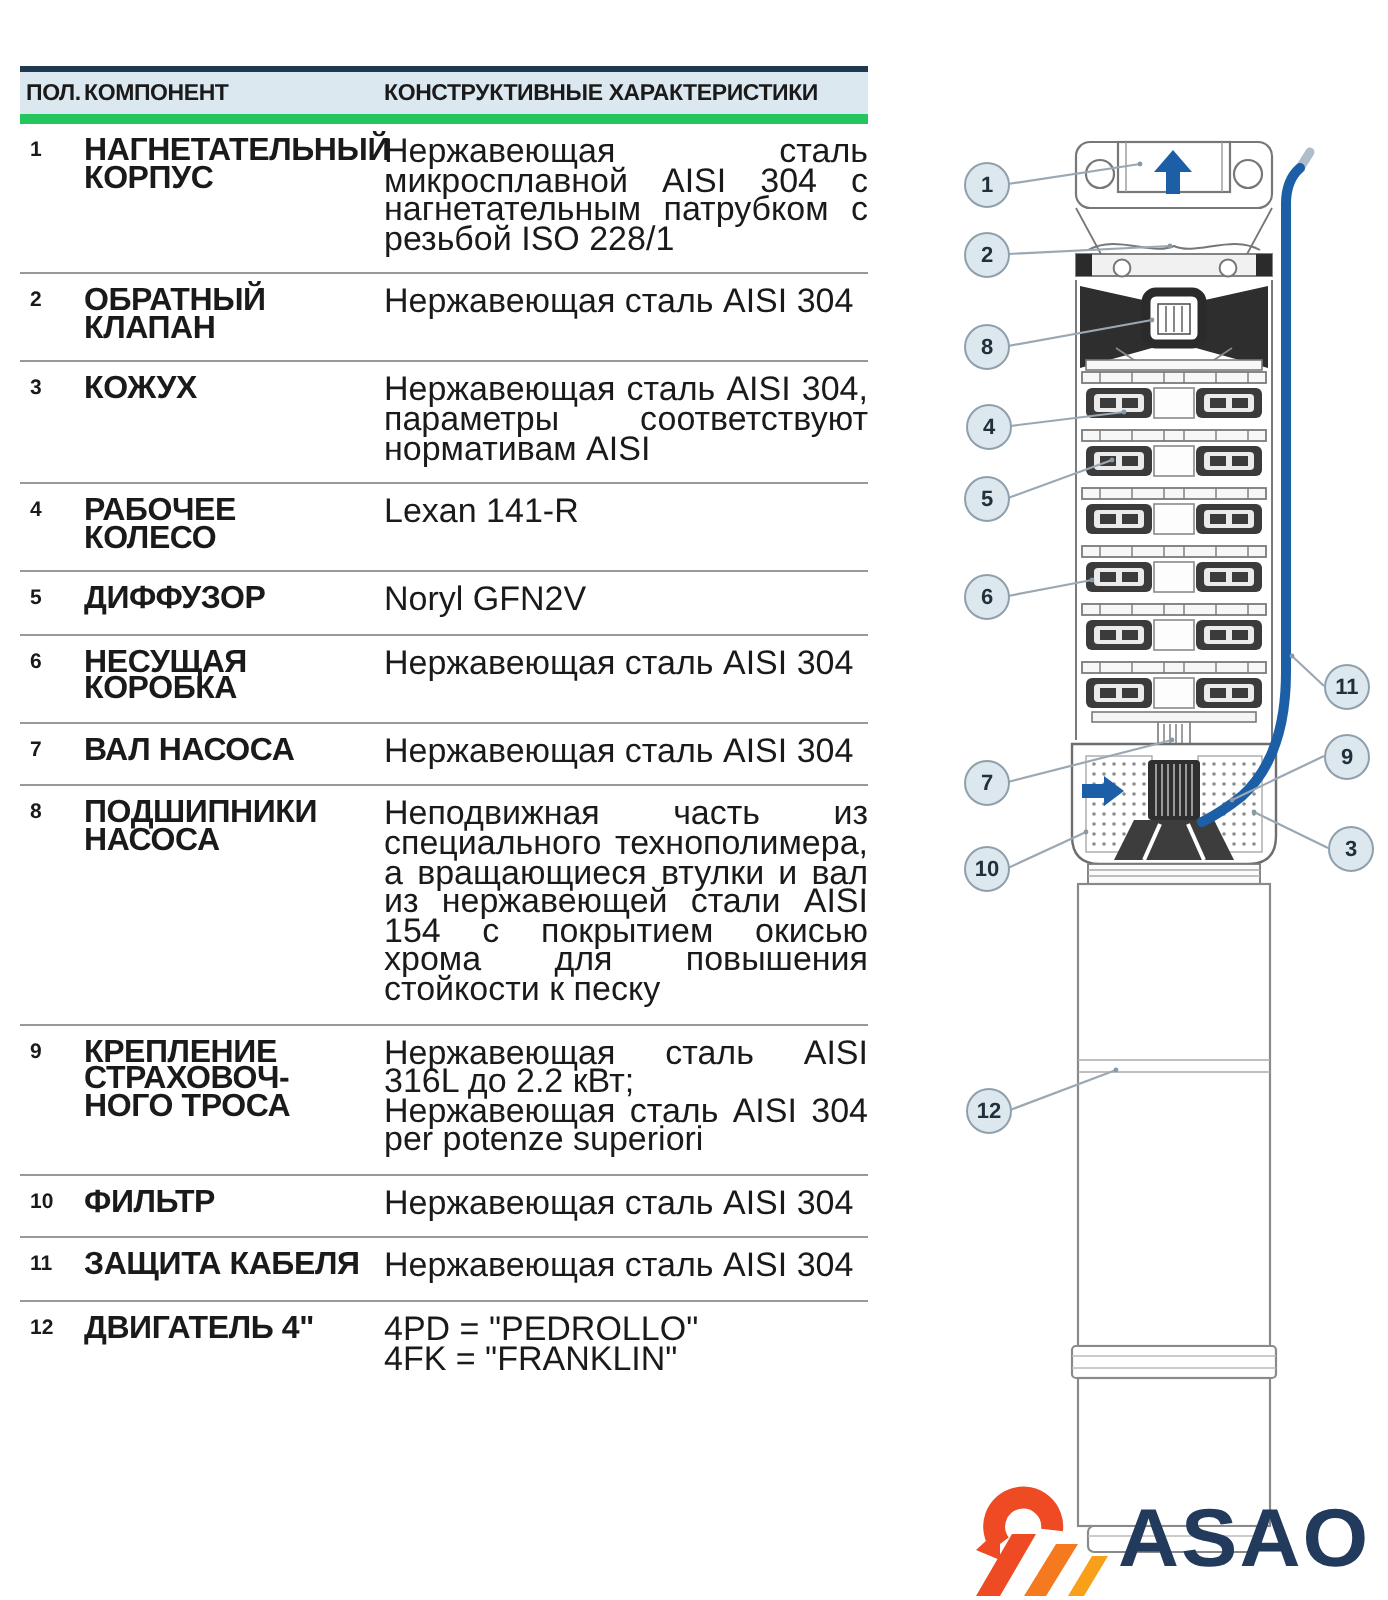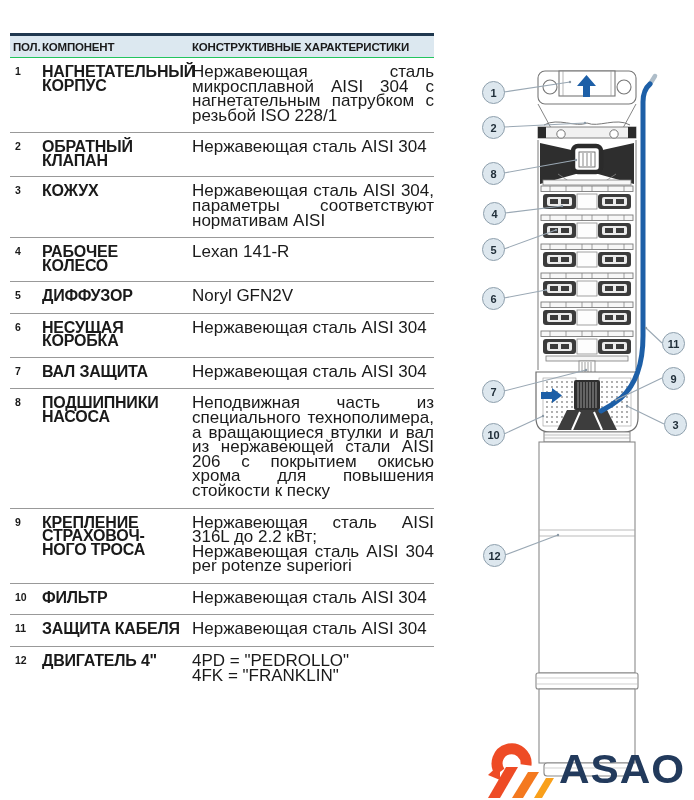--- a/index.html
+++ b/index.html
@@ -4,21 +4,21 @@
 <style>
   html,body{margin:0;padding:0;}
   body{
     width:694px;height:800px;position:relative;overflow:hidden;
     background:#ffffff;font-family:"Liberation Sans",sans-serif;color:#1a1a1a;
   }
   
   .spec-table{position:absolute;left:10px;top:33px;width:424px;}
   .thead{
     display:grid;grid-template-columns:32px 150px 1fr;
-    background:#dce8f0;border-top:3px solid #20384f;border-bottom:1px solid #22c55e;
+    background:#dce8f0;border-top:3px solid #20384f;border-bottom:5px solid #22c55e;
     padding:5px 0 4px;font-weight:bold;font-size:11.5px;letter-spacing:-0.2px;
   }
   .thead .h-pos{padding-left:3px;}
   .trow{
     display:grid;grid-template-columns:32px 150px 1fr;
     border-bottom:1px solid #999;padding:7px 0 9px;
   }
   .c-pos{font-weight:bold;font-size:10.5px;padding-left:5px;}
   .c-name{font-weight:bold;font-size:16px;line-height:13.5px;white-space:pre-line;
           padding-right:8px;letter-spacing:-0.2px;}
@@ -75,27 +75,27 @@
       <div class="c-name">ДИФФУЗОР</div>
       <div class="c-desc">Noryl GFN2V</div>
     </div>
     <div class="trow">
       <div class="c-pos">6</div>
       <div class="c-name">НЕСУЩАЯ КОРОБКА</div>
       <div class="c-desc">Нержавеющая сталь AISI 304</div>
     </div>
     <div class="trow">
       <div class="c-pos">7</div>
-      <div class="c-name">ВАЛ ЗАЩИТА</div>
+      <div class="c-name">ВАЛ НАСОСА</div>
       <div class="c-desc">Нержавеющая сталь AISI 304</div>
     </div>
     <div class="trow">
       <div class="c-pos">8</div>
       <div class="c-name">ПОДШИПНИКИ НАСОСА</div>
-      <div class="c-desc">Неподвижная часть из специального технополимера, а вращающиеся втулки и вал из нержавеющей стали AISI 206 с покрытием окисью хрома для повышения стойкости к песку</div>
+      <div class="c-desc">Неподвижная часть из специального технополимера, а вращающиеся втулки и вал из нержавеющей стали AISI 154 с покрытием окисью хрома для повышения стойкости к песку</div>
     </div>
     <div class="trow">
       <div class="c-pos">9</div>
       <div class="c-name">КРЕПЛЕНИЕ СТРАХОВОЧ-
 НОГО ТРОСА</div>
       <div class="c-desc">Нержавеющая сталь AISI 316L до 2.2 кВт;
 Нержавеющая сталь AISI 304 per potenze superiori</div>
     </div>
     <div class="trow">
       <div class="c-pos">10</div>

